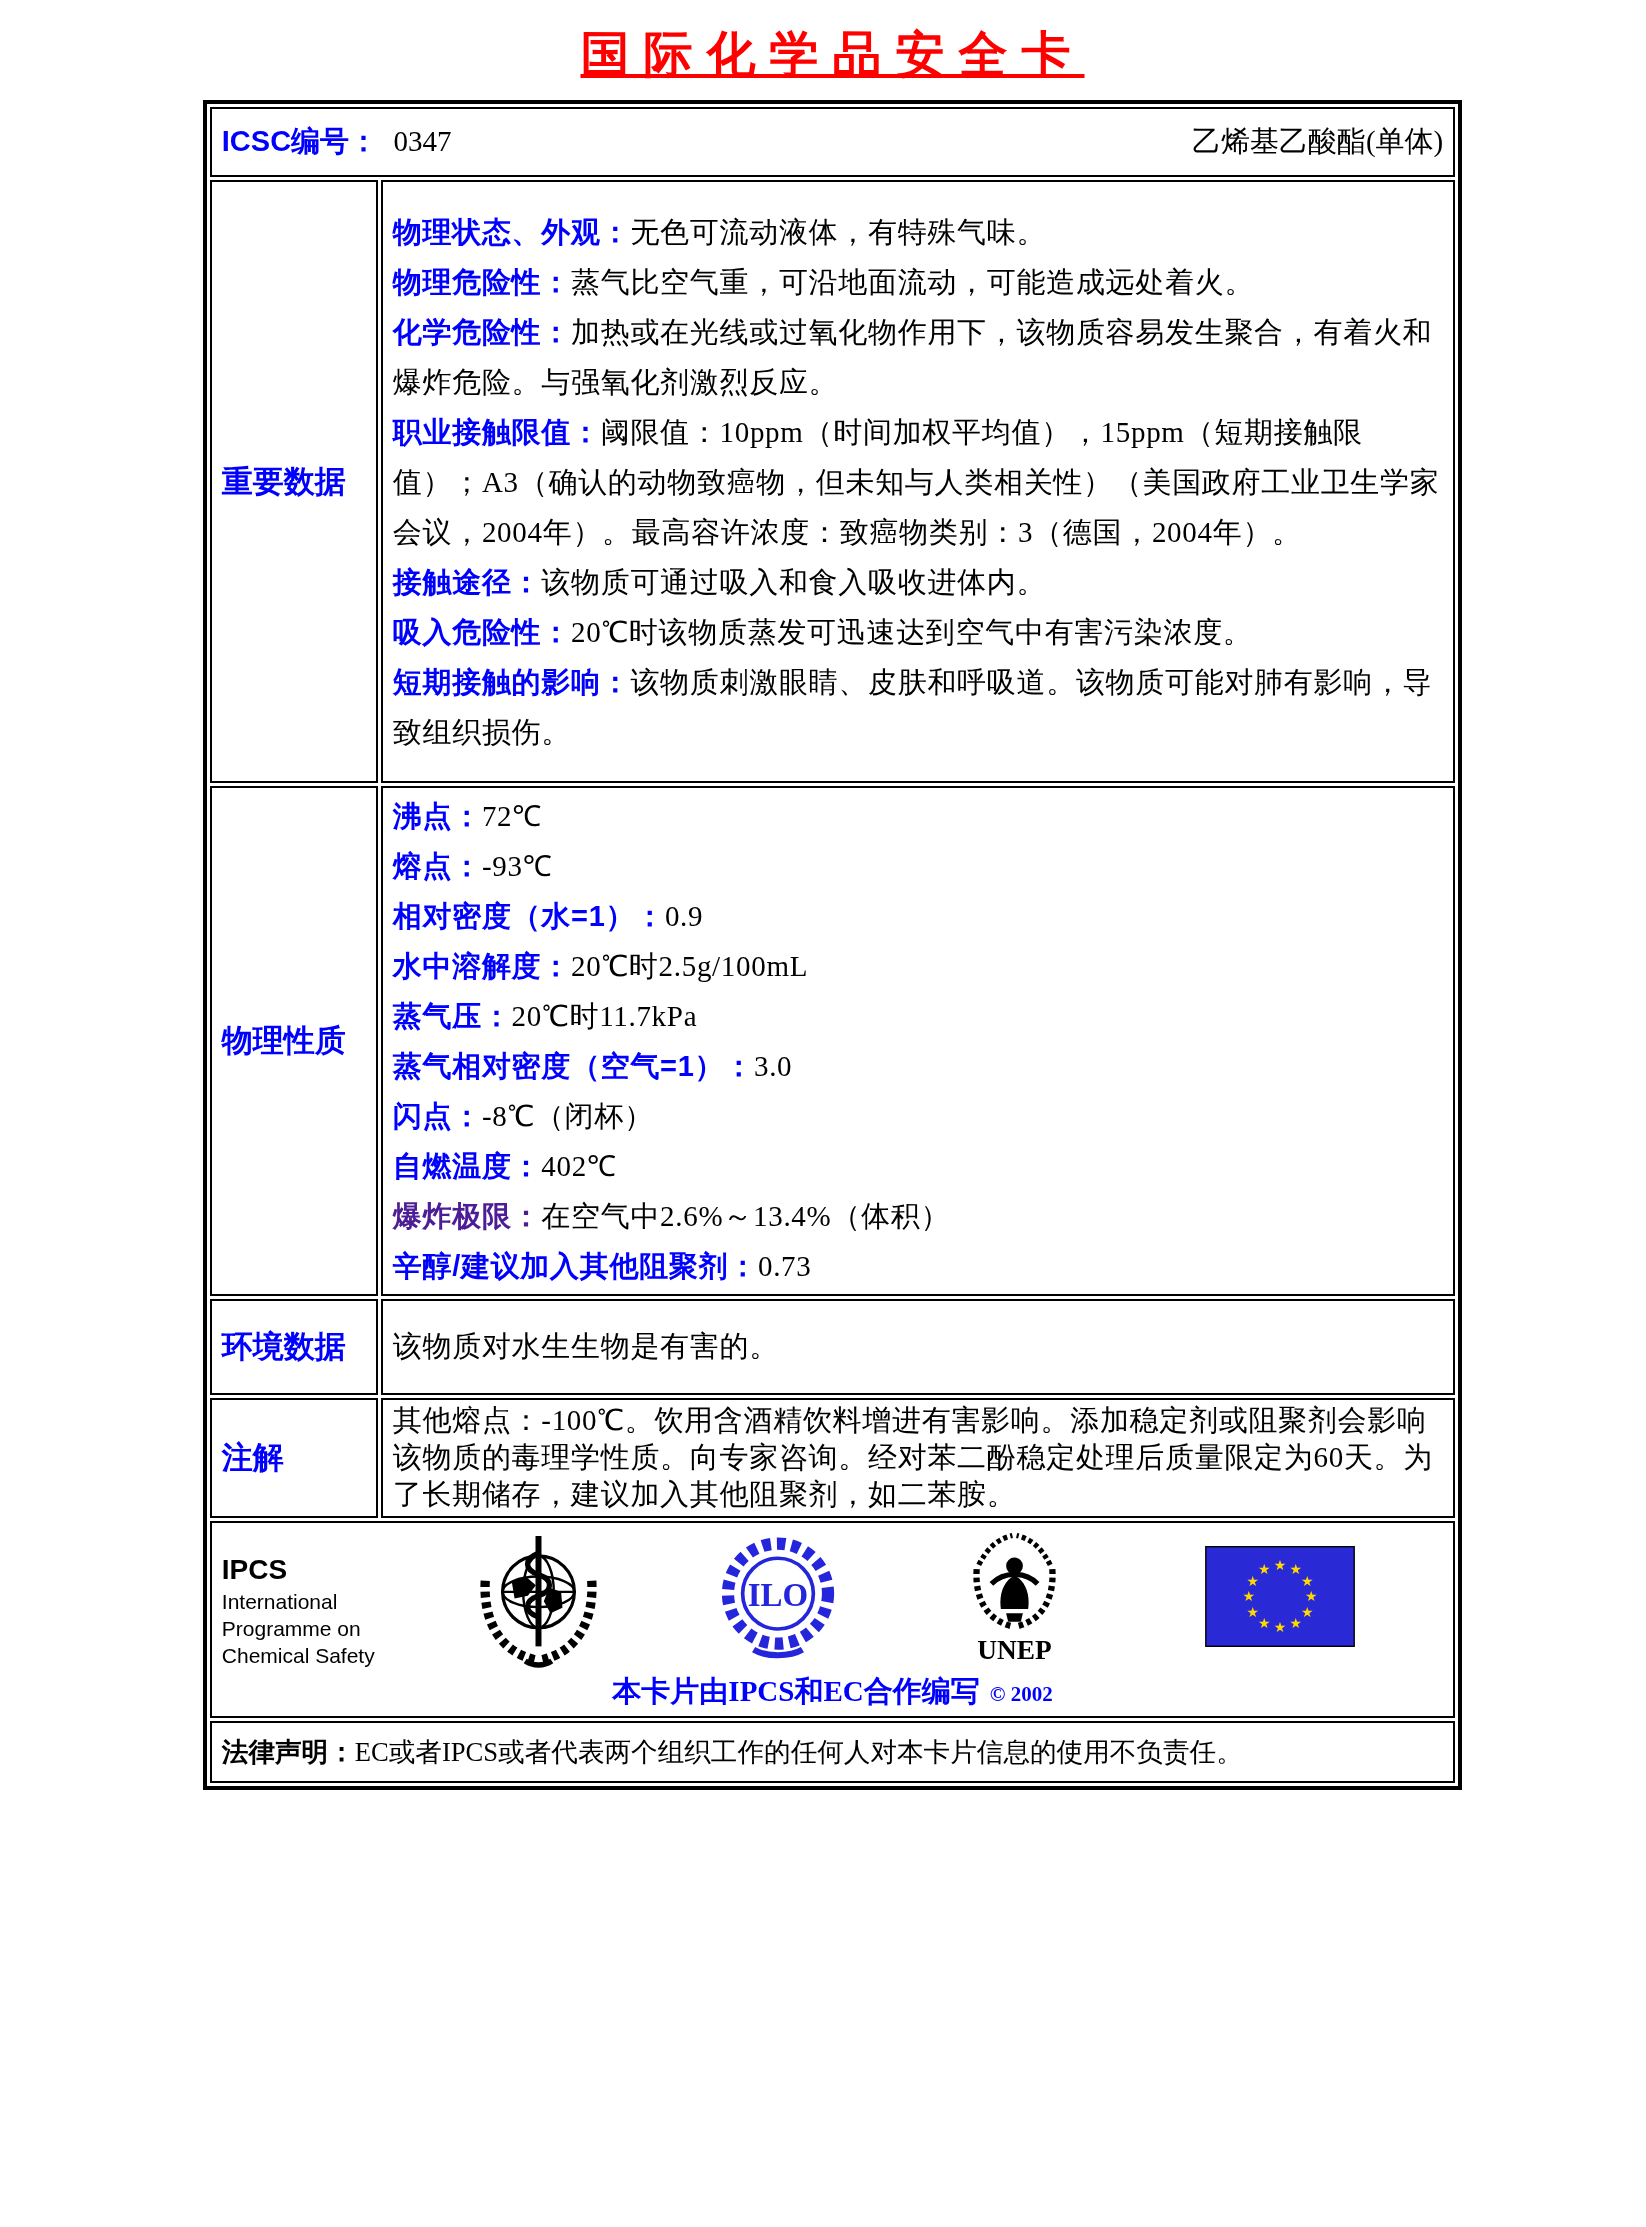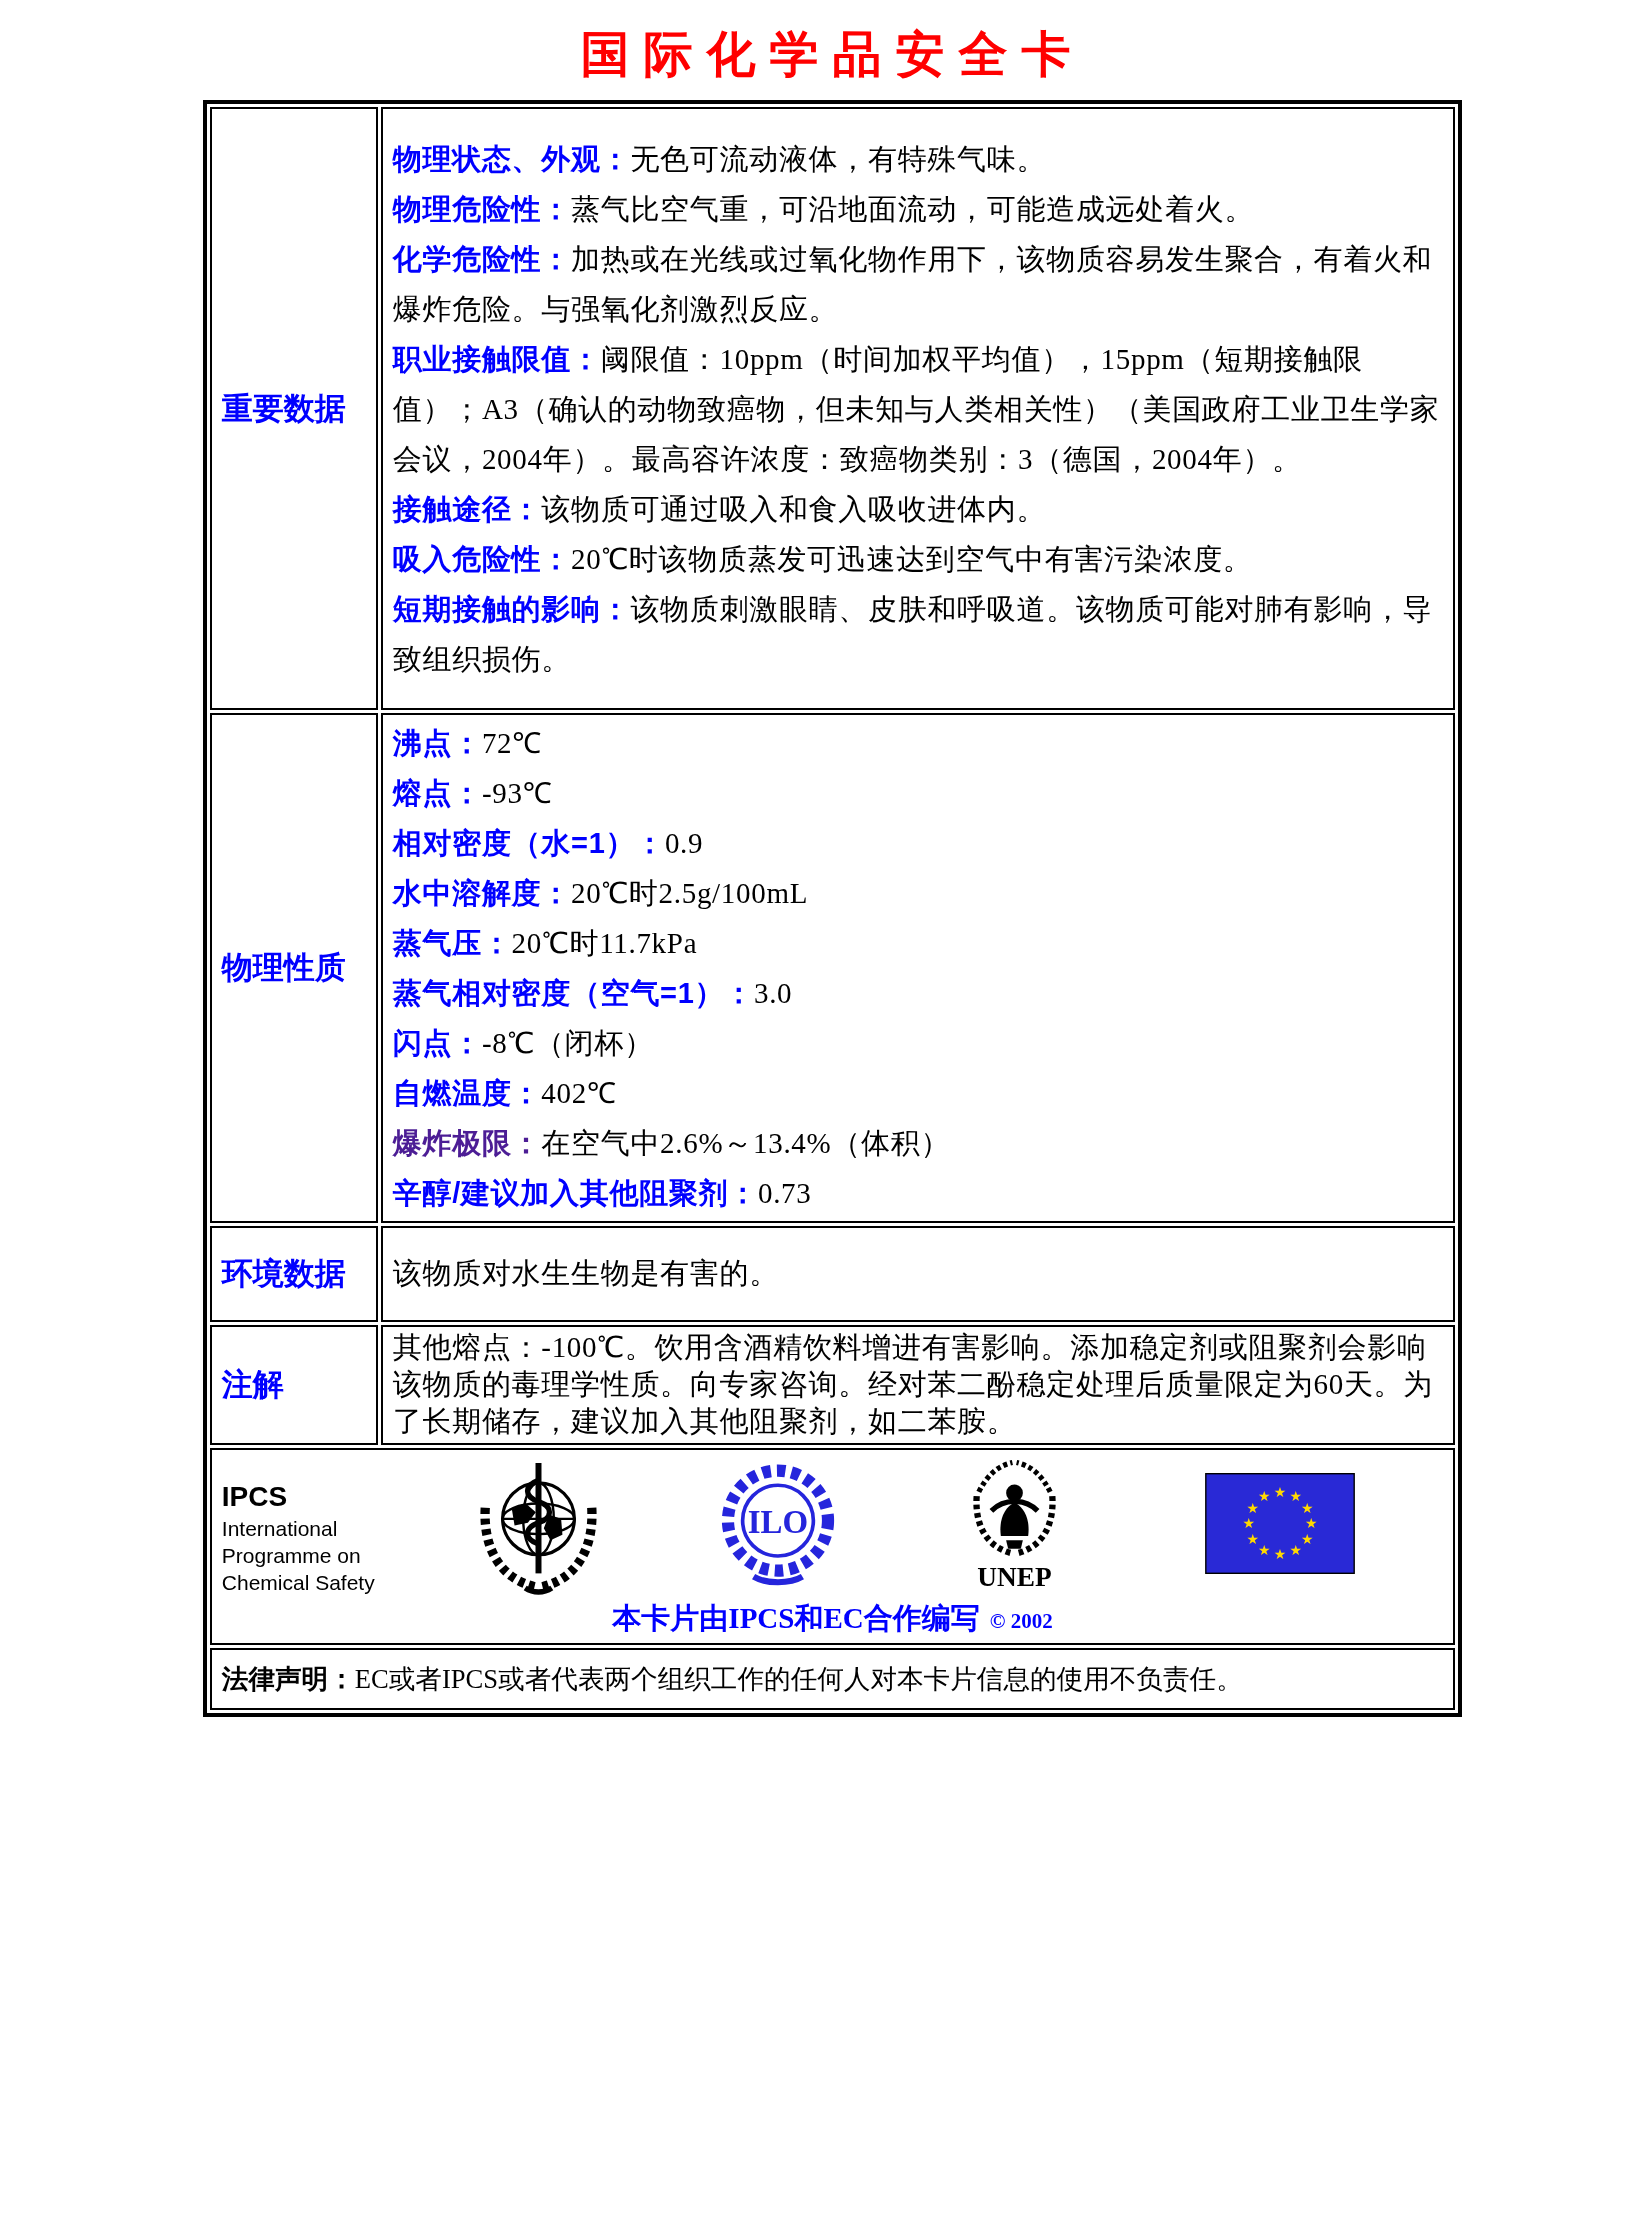--- a/index.html
+++ b/index.html
@@ -1,21 +1,21 @@
 <!DOCTYPE html>
 <html style="font-size:11.2px"><head>
 <meta charset="utf-8">
 <style>
   html,body{margin:0;padding:0;background:#ffffff;}
   body{width:1646px;height:2227px;position:relative;overflow:hidden;
        font-family:"Liberation Serif",serif;color:#000;}
 
   .page-title{position:absolute;left:203px;top:21px;width:1259px;
     text-align:center;font-family:"Liberation Serif",serif;font-weight:bold;
-    font-size:49px;letter-spacing:14px;line-height:67px;}
+    font-size:49px;letter-spacing:14px;line-height:67px;text-decoration:underline;}
 
   table.icsc{position:absolute;left:203px;top:100px;width:1259px;
     border:4.2px solid #000;border-collapse:separate;border-spacing:3.5px;
     table-layout:fixed;background:#fff;}
   table.icsc td{border:2.1px solid #000;box-sizing:border-box;
     padding:2.8px 9.8px;vertical-align:middle;}
 
   .lbl-cell{text-align:left;font-family:"Liberation Sans",sans-serif;
     font-weight:bold;font-size:31px;}
   .content-cell{font-size:29px;letter-spacing:0.7px;vertical-align:top;}
@@ -55,20 +55,30 @@
 
 <div class="page-title" style="color:#FF0000;">国际化学品安全卡</div>
 
 <table class="icsc">
   <colgroup>
       <col style="width:168px">
       <col>
     </colgroup>
 
   <tbody>
+      <tr>
+    <td colspan="2" style="height:70px">
+      <div class="hdr-flex">
+        <span class="hdr-left">
+          <span class="icsc-lbl" style="color:#0000FF">ICSC编号：</span><span class="icsc-num">0347</span>
+        </span>
+        <span>乙烯基乙酸酯(单体)</span>
+      </div>
+    </td>
+  </tr>
 
   <tr>
     <td class="lbl-cell" style="height:603px;color:#0000FF">重要数据</td>
     <td class="content-cell">
       <p class="item"><span class="k" style="color:#0000FF">物理状态、外观：</span><span class="v">无色可流动液体，有特殊气味。</span></p>
       <p class="item"><span class="k" style="color:#0000FF">物理危险性：</span><span class="v">蒸气比空气重，可沿地面流动，可能造成远处着火。</span></p>
       <p class="item"><span class="k" style="color:#0000FF">化学危险性：</span><span class="v">加热或在光线或过氧化物作用下，该物质容易发生聚合，有着火和爆炸危险。与强氧化剂激烈反应。</span></p>
       <p class="item"><span class="k" style="color:#0000FF">职业接触限值：</span><span class="v">阈限值：10ppm（时间加权平均值），15ppm（短期接触限值）；A3（确认的动物致癌物，但未知与人类相关性）（美国政府工业卫生学家会议，2004年）。最高容许浓度：致癌物类别：3（德国，2004年）。</span></p>
       <p class="item"><span class="k" style="color:#0000FF">接触途径：</span><span class="v">该物质可通过吸入和食入吸收进体内。</span></p>
       <p class="item"><span class="k" style="color:#0000FF">吸入危险性：</span><span class="v">20℃时该物质蒸发可迅速达到空气中有害污染浓度。</span></p>

